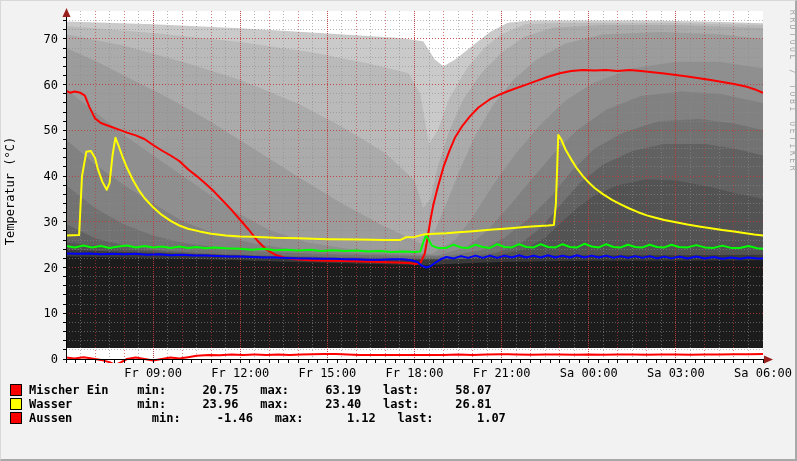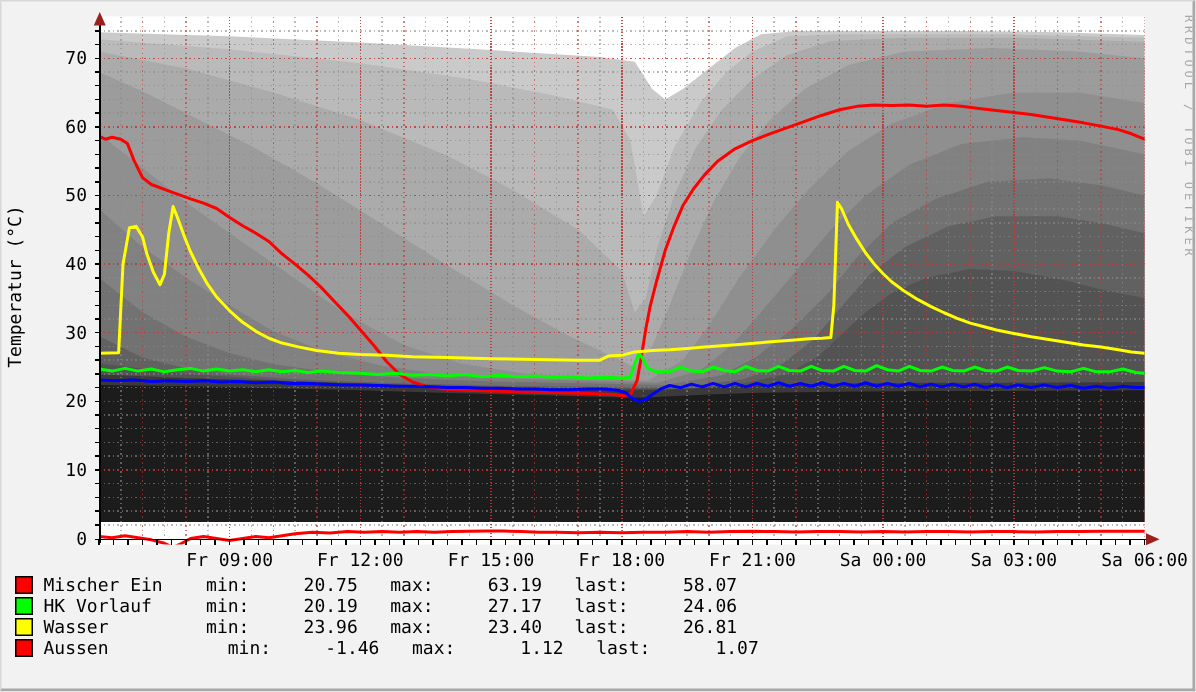--- a/index.html
+++ b/index.html
@@ -15,21 +15,21 @@
     font-family:"DejaVu Sans Mono","Liberation Mono",monospace;
     font-size:12px;fill:#000000;
   }
   svg text.wm{font-size:8px;fill:#a7a7a7;letter-spacing:2.6px;}
   .legend{
     position:absolute;left:9px;top:382px;
     font-size:12px;color:#000;
   }
   .legend-row{height:14px;display:flex;align-items:center;}
   .swatch{width:10px;height:10px;border:1px solid #000;margin-right:7px;flex:none;background:#888;}
-  .legend-text{white-space:pre;}
+  .legend-text{white-space:pre;font-weight:bold;}
 </style>
 </head>
 <body>
 
 <div class="screen">
   <svg id="chart" width="797" height="461" viewBox="0 0 797 461">
     <defs>
       <clipPath id="plotclip">
           <rect x="65" y="10" width="697" height="352"></rect>
         </clipPath>
@@ -279,24 +279,20 @@
     <text class="ylab" x="13" y="190" text-anchor="middle" transform="rotate(-90 13 190)">Temperatur (°C)</text>
     <text class="wm" x="789" y="9" transform="rotate(90 789 9)">RRDTOOL / TOBI OETIKER</text>
   </svg>
 
   <div class="legend">
     <div class="legend-row">
       <span class="swatch" style="background: rgb(255, 0, 0);"></span>
       <span class="legend-text">Mischer Ein    min:     20.75   max:     63.19   last:     58.07</span>
     </div>
     <div class="legend-row">
-      <span class="swatch" style="background: rgb(0, 255, 0);"></span>
-      <span class="legend-text">HK Vorlauf     min:     20.19   max:     27.17   last:     24.06</span>
-    </div>
-    <div class="legend-row">
       <span class="swatch" style="background: rgb(255, 255, 0);"></span>
       <span class="legend-text">Wasser         min:     23.96   max:     23.40   last:     26.81</span>
     </div>
     <div class="legend-row">
       <span class="swatch" style="background: rgb(255, 0, 0);"></span>
       <span class="legend-text">Aussen           min:     -1.46   max:      1.12   last:      1.07</span>
     </div>
   </div>
 </div>
 

